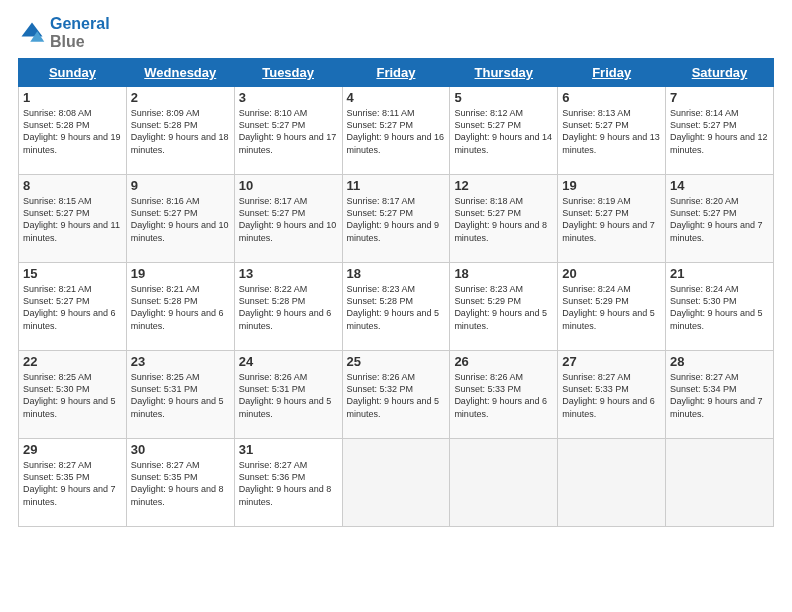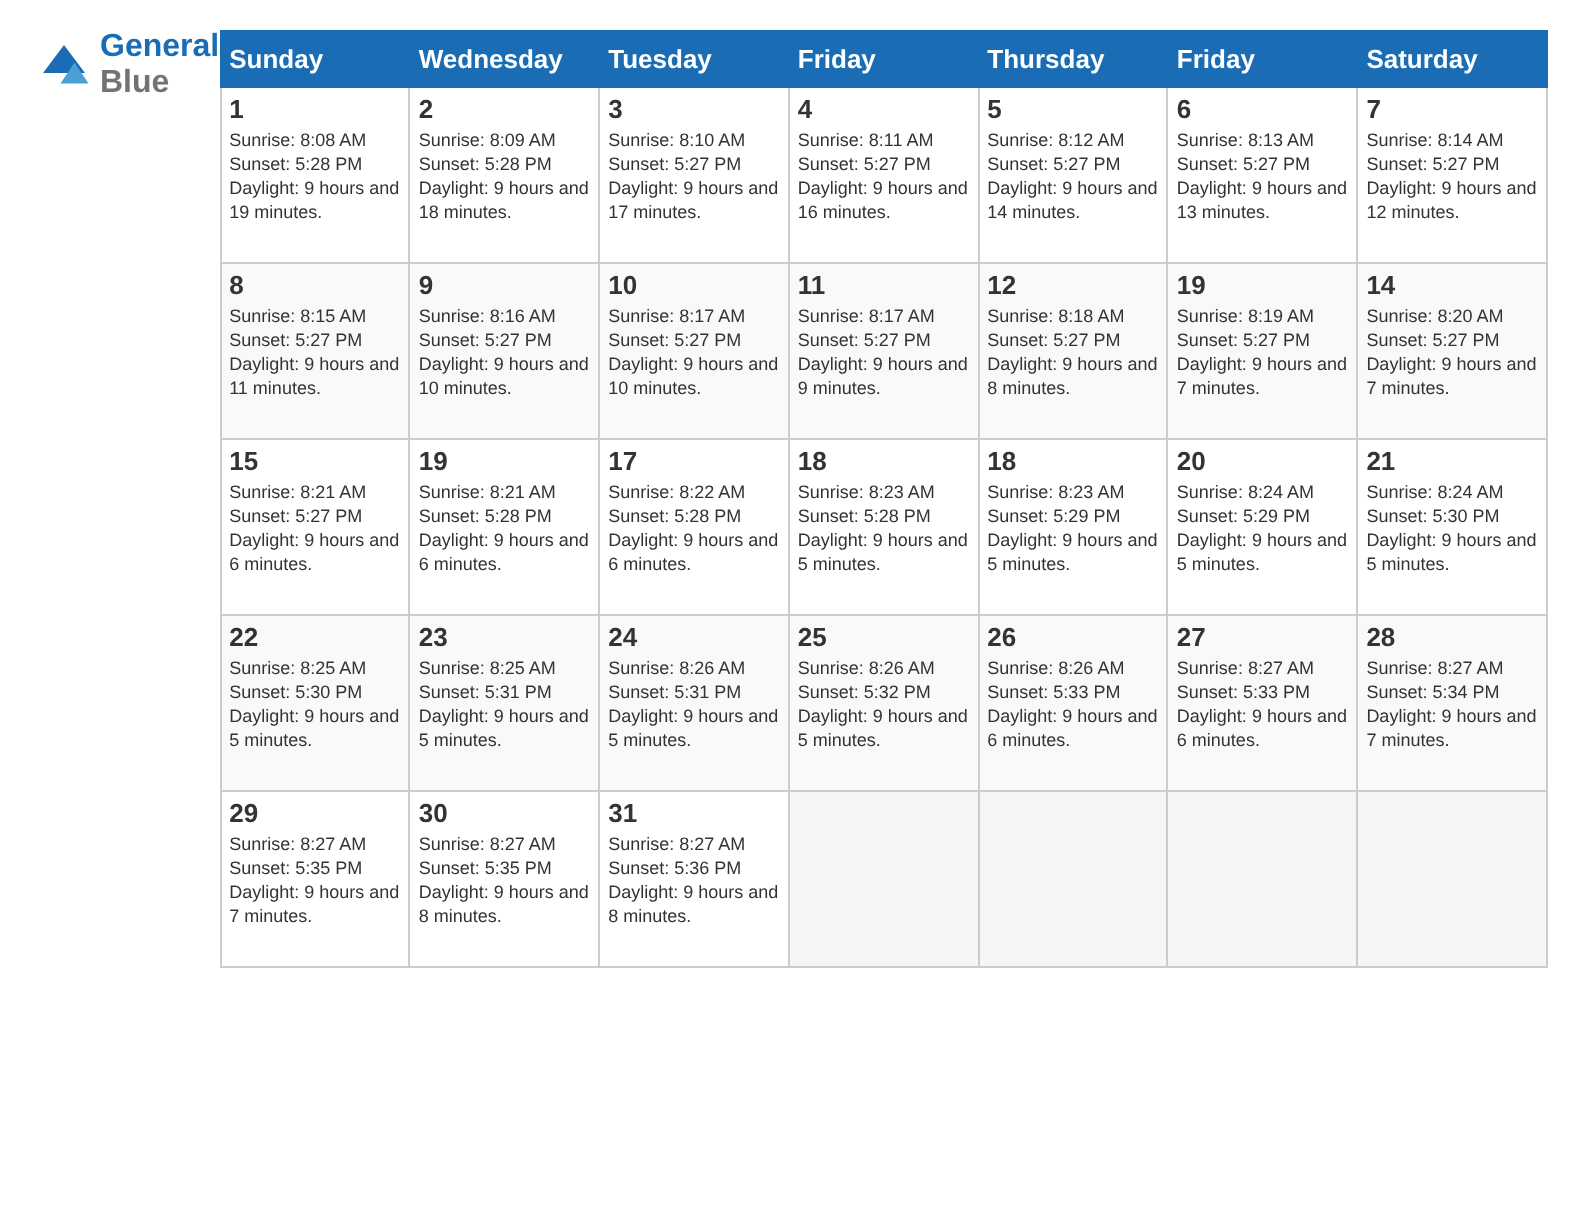--- a/index.html
+++ b/index.html
@@ -8,20 +8,21 @@
       height: 612px;
       font-family: Arial, sans-serif;
       background: #fff;
       overflow: hidden;
     }
     .page {
       width: 792px;
       height: 460px;
       padding: 15px 18px 10px 18px;
       display: flex;
+      flex-direction: column;
     }
     .header {
       display: flex;
       justify-content: space-between;
       align-items: flex-start;
       margin-bottom: 8px;
     }
     .logo {
       display: flex;
       align-items: center;
@@ -60,22 +61,23 @@
       border-collapse: collapse;
       width: 100%;
       table-layout: fixed;
     }
     .calendar th {
       background: #1a6db5;
       color: #fff;
       font-size: 13px;
       font-weight: bold;
       padding: 6px 4px;
-      text-align: left;
+      text-align: center;
       border: 1px solid #1a6db5;
+      text-decoration: underline;
     }
     .calendar td {
       border: 1px solid #ccc;
       vertical-align: top;
       padding: 3px 4px;
       font-size: 9.5px;
       color: #333;
       height: 88px;
       background: #fff;
     }
@@ -258,21 +260,21 @@
       </td>
           <td>
         <span class="day-num">19</span>
         <div class="day-info">
           Sunrise: 8:21 AM<br>
           Sunset: 5:28 PM<br>
           Daylight: 9 hours and 6 minutes.
         </div>
       </td>
           <td>
-        <span class="day-num">17</span>
+        <span class="day-num">13</span>
         <div class="day-info">
           Sunrise: 8:22 AM<br>
           Sunset: 5:28 PM<br>
           Daylight: 9 hours and 6 minutes.
         </div>
       </td>
           <td>
         <span class="day-num">18</span>
         <div class="day-info">
           Sunrise: 8:23 AM<br>

